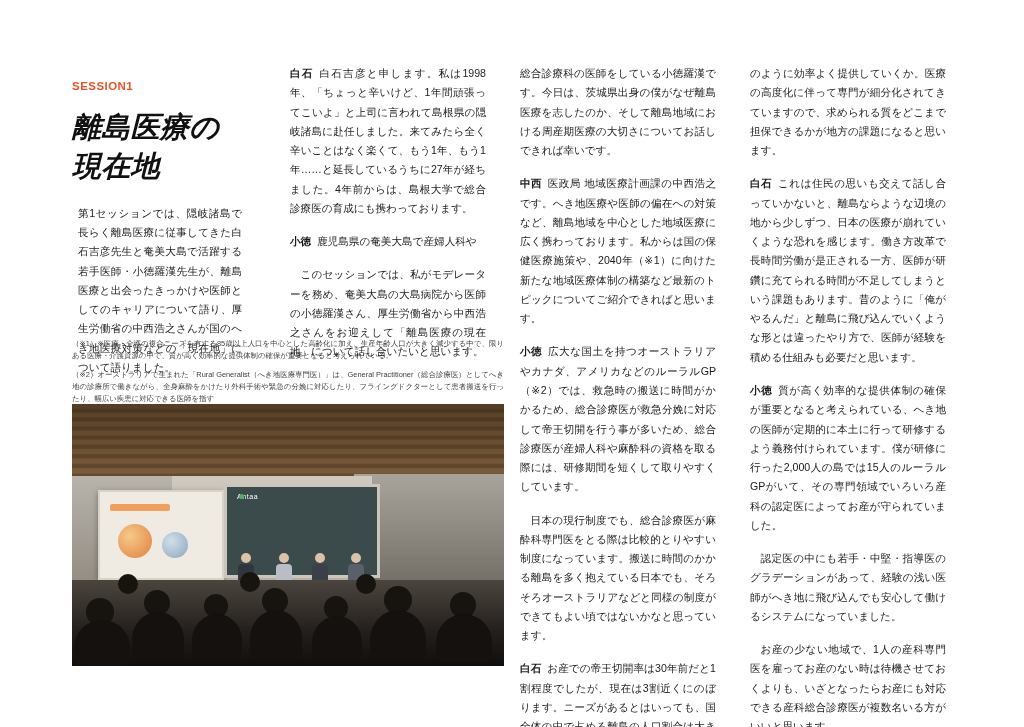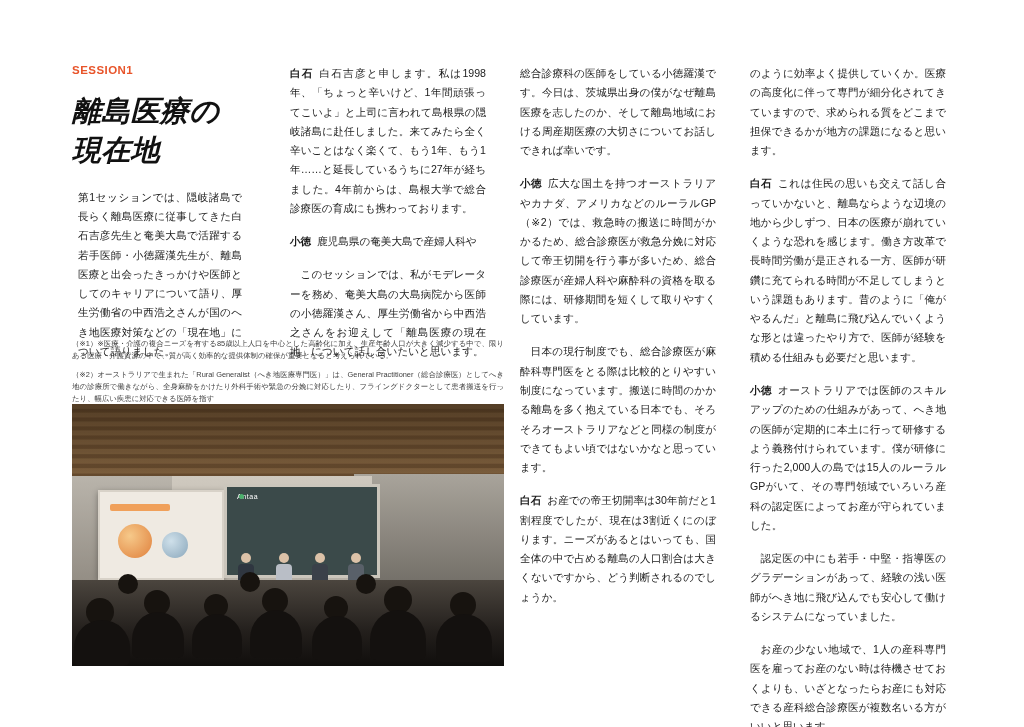--- a/index.html
+++ b/index.html
@@ -16,21 +16,21 @@
     width: 1024px;
     height: 727px;
     background: #ffffff;
     overflow: hidden;
   }
 
   
   .col1 {
     position: absolute;
     left: 72px;
-    top: 64px;
+    top: 80px;
     width: 176px;
   }
   .session-label {
     color: #e8542a;
     font-weight: bold;
     font-size: 11.5px;
     letter-spacing: 0.04em;
     margin-bottom: 16px;
   }
   .headline {
@@ -285,40 +285,43 @@
     <p class="para indent">
       <span>このセッションでは、私がモデレーターを務め、奄美大島の大島病院から医師の小徳羅漢さん、厚生労働省から中西浩之さんをお迎えして「離島医療の現在地」について話し合いたいと思います。</span>
     </p>
   </div>
 
   <div class="textcol" id="col3">
     <p class="para">
       <span>総合診療科の医師をしている小徳羅漢です。今日は、茨城県出身の僕がなぜ離島医療を志したのか、そして離島地域における周産期医療の大切さについてお話しできれば幸いです。</span>
     </p>
     <p class="para">
+      <span class="spk">中西</span><span>医政局 地域医療計画課の中西浩之です。へき地医療や医師の偏在への対策など、離島地域を中心とした地域医療に広く携わっております。私からは国の保健医療施策や、2040年（※1）に向けた新たな地域医療体制の構築など最新のトピックについてご紹介できればと思います。</span>
+    </p>
+    <p class="para">
       <span class="spk">小徳</span><span>広大な国土を持つオーストラリアやカナダ、アメリカなどのルーラルGP（※2）では、救急時の搬送に時間がかかるため、総合診療医が救急分娩に対応して帝王切開を行う事が多いため、総合診療医が産婦人科や麻酔科の資格を取る際には、研修期間を短くして取りやすくしています。</span>
     </p>
     <p class="para indent">
       <span>日本の現行制度でも、総合診療医が麻酔科専門医をとる際は比較的とりやすい制度になっています。搬送に時間のかかる離島を多く抱えている日本でも、そろそろオーストラリアなどと同様の制度ができてもよい頃ではないかなと思っています。</span>
     </p>
     <p class="para">
       <span class="spk">白石</span><span>お産での帝王切開率は30年前だと1割程度でしたが、現在は3割近くにのぼります。ニーズがあるとはいっても、国全体の中で占める離島の人口割合は大きくないですから、どう判断されるのでしょうか。</span>
     </p>
 
   </div>
 
   <div class="textcol" id="col4">
     <p class="para">
       <span>のように効率よく提供していくか。医療の高度化に伴って専門が細分化されてきていますので、求められる質をどこまで担保できるかが地方の課題になると思います。</span>
     </p>
     <p class="para">
       <span class="spk">白石</span><span>これは住民の思いも交えて話し合っていかないと、離島ならような辺境の地から少しずつ、日本の医療が崩れていくような恐れを感じます。働き方改革で長時間労働が是正される一方、医師が研鑽に充てられる時間が不足してしまうという課題もあります。昔のように「俺がやるんだ」と離島に飛び込んでいくような形とは違ったやり方で、医師が経験を積める仕組みも必要だと思います。</span>
     </p>
     <p class="para">
-      <span class="spk">小徳</span><span>オーストラリアでは医師のスキルアップのための仕組みがあって、へき地の医師が定期的に本土に行って研修するよう義務付けられています。僕が研修に行った2,000人の島では15人のルーラルGPがいて、その専門領域でいろいろ産科の認定医によってお産が守られていました。</span>
+      <span class="spk">小徳</span><span>質が高く効率的な提供体制の確保が重要となると考えられている、へき地の医師が定期的に本土に行って研修するよう義務付けられています。僕が研修に行った2,000人の島では15人のルーラルGPがいて、その専門領域でいろいろ産科の認定医によってお産が守られていました。</span>
     </p>
     <p class="para indent">
       <span>認定医の中にも若手・中堅・指導医のグラデーションがあって、経験の浅い医師がへき地に飛び込んでも安心して働けるシステムになっていました。</span>
     </p>
     <p class="para indent">
       <span>お産の少ない地域で、1人の産科専門医を雇ってお産のない時は待機させておくよりも、いざとなったらお産にも対応できる産科総合診療医が複数名いる方がいいと思います。</span>
     </p>
 
   </div>
 

